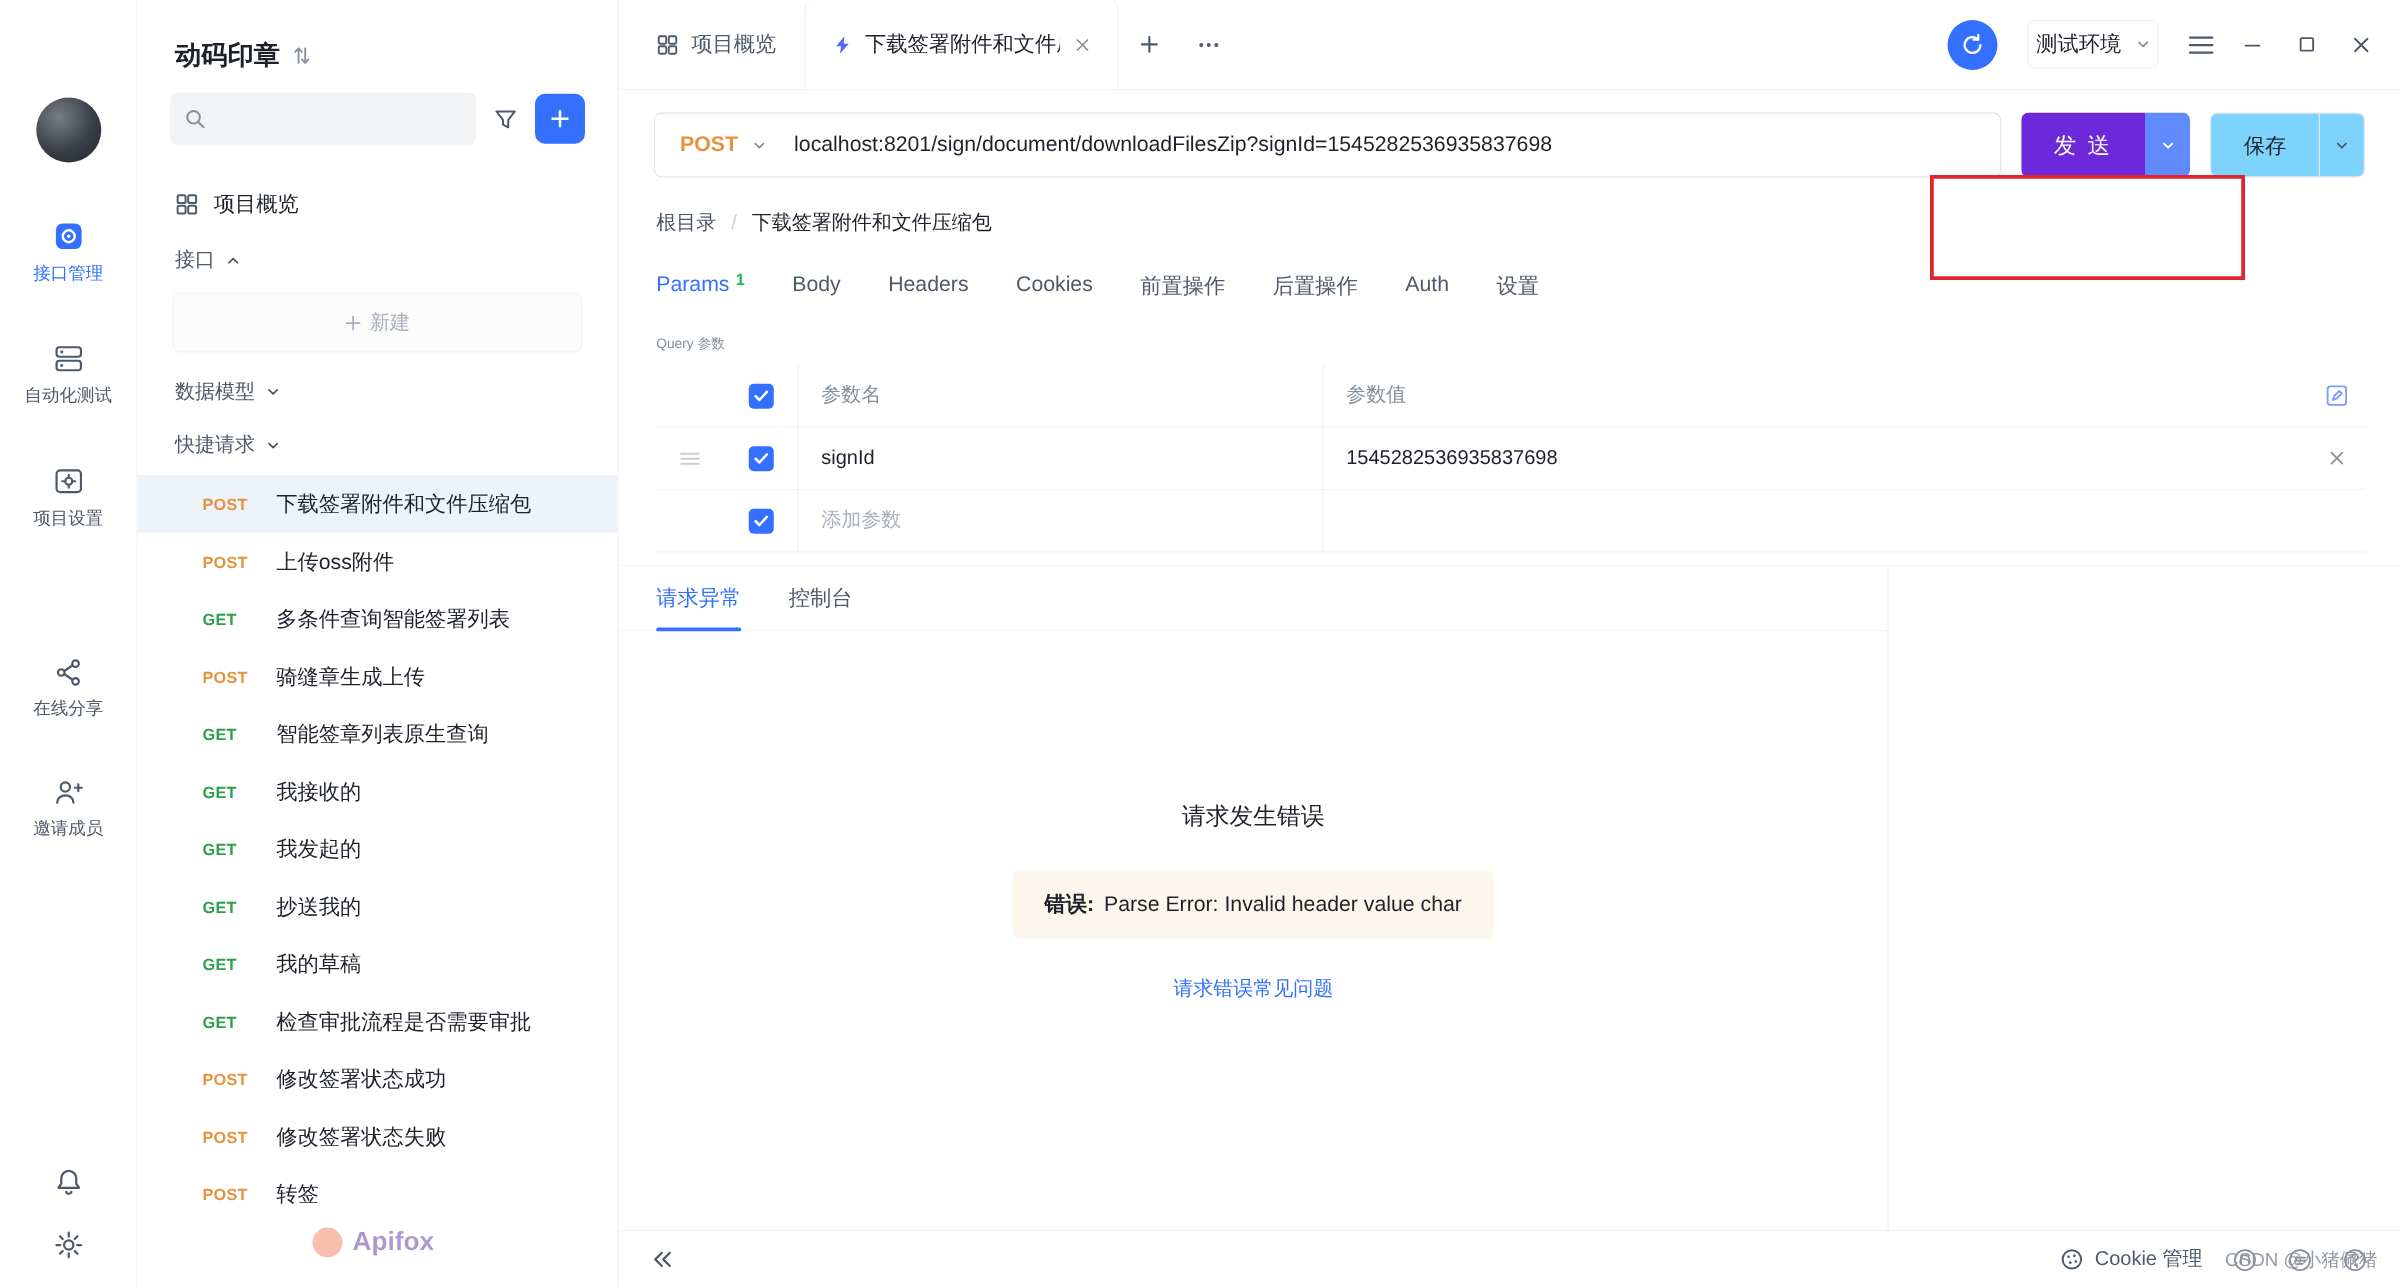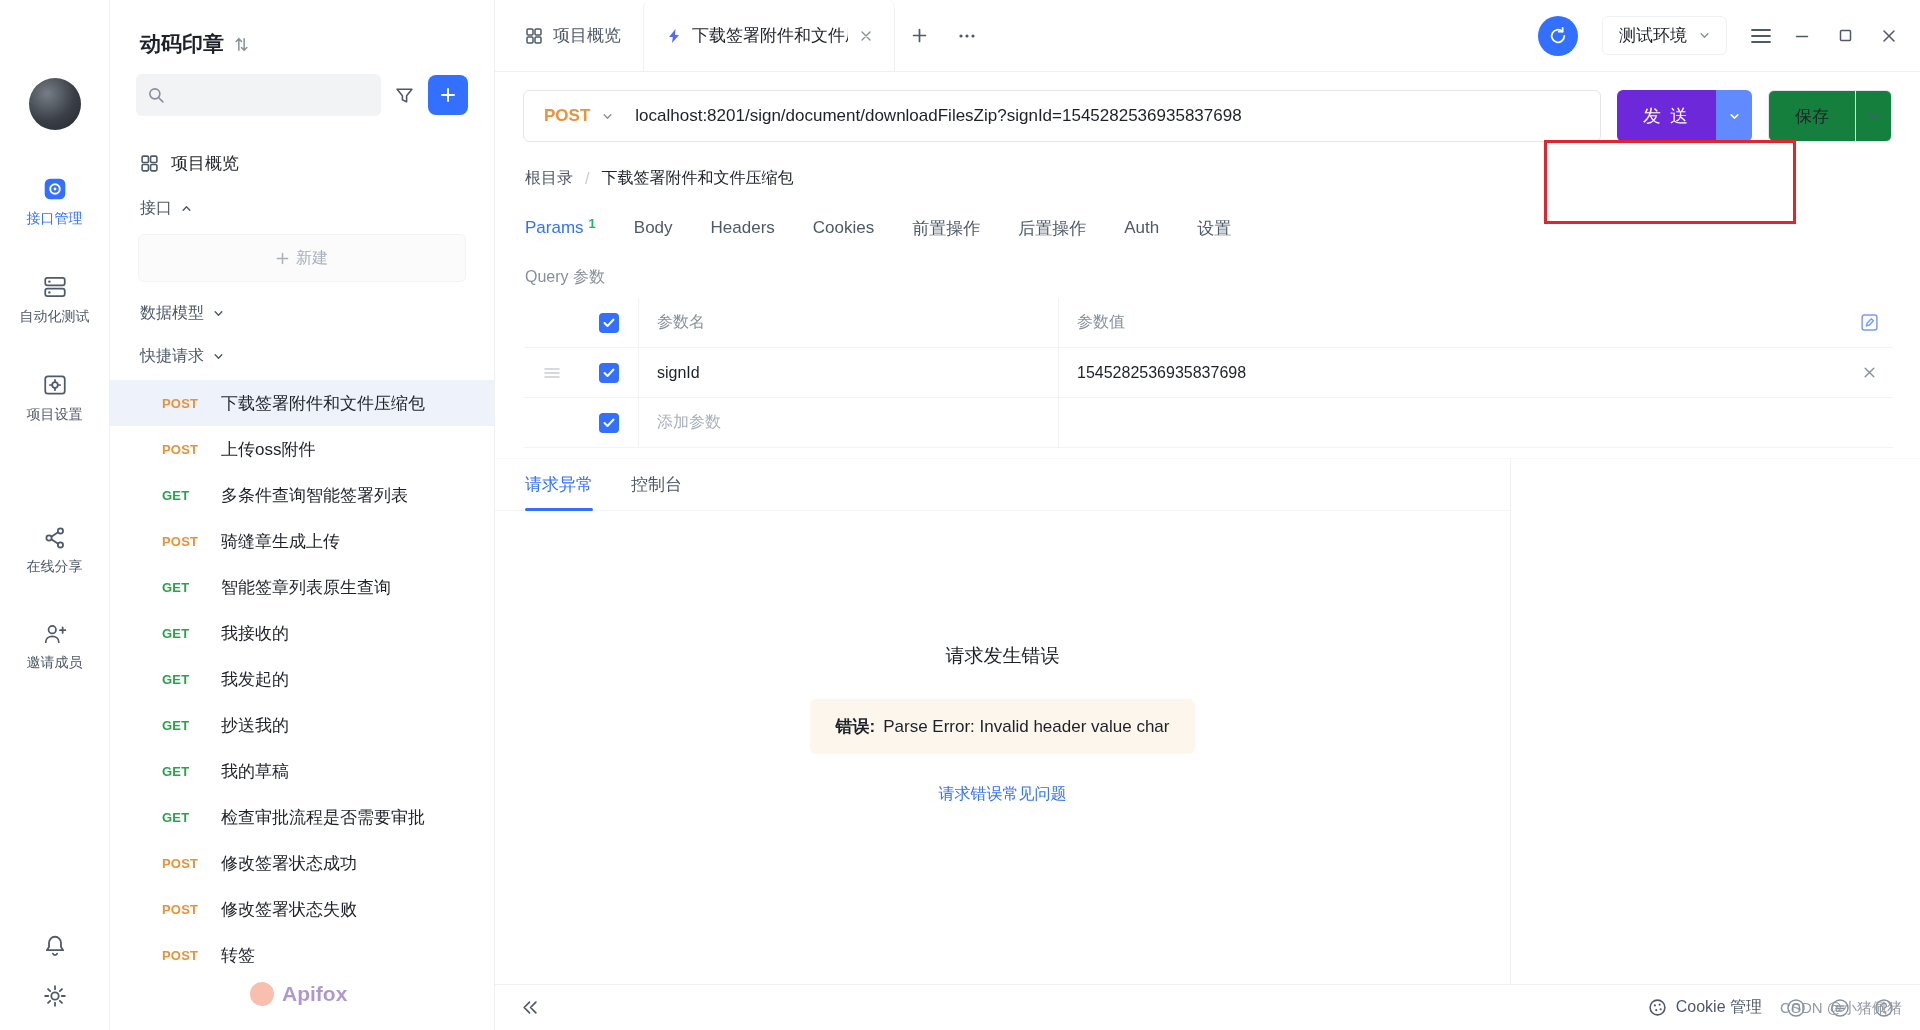--- a/index.html
+++ b/index.html
@@ -46,49 +46,49 @@
   .main { flex:1; min-width:0; display:flex; flex-direction:column; position:relative; background:#fff; }
 
   .tabbar { height:72px; flex:0 0 72px; display:flex; align-items:stretch; border-bottom:1px solid #eef0f2; padding-left:8px; }
   .tab { display:flex; align-items:center; gap:10px; padding:0 22px; font-size:17px; color:#4e5969; cursor:pointer; }
   .tab.active { color:#1d2129; background:#fff; border-left:1px solid #eef0f2; border-right:1px solid #eef0f2; border-top-left-radius:8px; border-top-right-radius:8px; max-width:252px; }
   .tab.active .tab-label { max-width:168px; white-space:nowrap; overflow:hidden; }
   .tab-close { color:#86909c; margin-left:2px; cursor:pointer; }
   .tab-add, .tab-more { display:flex; align-items:center; justify-content:center; width:48px; color:#4e5969; cursor:pointer; }
   .tabbar-right { margin-left:auto; display:flex; align-items:center; gap:24px; padding-right:24px; }
   .sync-btn { width:40px; height:40px; border-radius:50%; background:#3370ff; display:flex; align-items:center; justify-content:center; cursor:pointer; }
-  .env-select { display:flex; align-items:center; gap:12px; font-size:17px; color:#1d2129; padding:7px 16px; border:1px solid #f0f1f3; border-radius:6px; cursor:pointer; }
+  .env-select { display:flex; align-items:center; gap:12px; font-size:17px; color:#1d2129; padding:7px 6px; border:1px solid #f0f1f3; border-radius:6px; cursor:pointer; }
   .env-select .chev { color:#86909c; }
   .menu-btn { cursor:pointer; color:#4e5969; }
   .win-controls { display:flex; align-items:center; gap:30px; color:#4e5969; }
   .win-controls > div { cursor:pointer; }
 
   .request-row { display:flex; align-items:center; gap:16px; padding:18px 28px 16px; }
   .url-group { flex:1; display:flex; align-items:center; height:52px; border:1px solid #e5e6eb; border-radius:6px; overflow:hidden; min-width:0; }
   .method-select { display:flex; align-items:center; gap:12px; padding:0 22px 0 20px; height:100%; font-size:17px; font-weight:700; color:#e8923c; cursor:pointer; }
   .method-select .chev { color:#86909c; }
   .url-input { flex:1; font-size:17px; color:#1d2129; white-space:nowrap; overflow:hidden; padding-right:16px; cursor:text; }
   .send-btn { display:flex; height:52px; border-radius:6px; overflow:hidden; flex:0 0 auto; }
   .send-main { background:#6d28d9; color:#fff; font-size:18px; display:flex; align-items:center; padding:0 26px; letter-spacing:2px; cursor:pointer; }
   .send-caret { background:#618aff; width:36px; display:flex; align-items:center; justify-content:center; color:#fff; cursor:pointer; }
-  .save-btn { display:flex; height:52px; border:1px solid #e5e6eb; border-radius:6px; overflow:hidden; flex:0 0 auto; background:#15803d; }
+  .save-btn { display:flex; height:52px; border:1px solid #e5e6eb; border-radius:6px; overflow:hidden; flex:0 0 auto; background:#7dd3fc; }
   .save-main { padding:0 26px; display:flex; align-items:center; font-size:17px; color:#1d2129; cursor:pointer; }
   .save-caret { width:36px; border-left:1px solid #e5e6eb; display:flex; align-items:center; justify-content:center; color:#4e5969; cursor:pointer; }
 
   .breadcrumb { padding:10px 30px 14px; font-size:16px; display:flex; align-items:center; gap:12px; }
   .breadcrumb .root { color:#4e5969; cursor:pointer; }
   .breadcrumb .sep { color:#c9cdd4; }
   .breadcrumb .current { color:#1d2129; }
 
   .req-tabs { display:flex; gap:38px; padding:0 30px; height:50px; align-items:center; font-size:17px; color:#4e5969; }
   .req-tab { display:flex; align-items:flex-start; gap:5px; cursor:pointer; }
   .req-tab.active { color:#3370ff; }
   .badge { color:#1fb85f; font-size:13px; font-weight:700; margin-top:-2px; }
 
-  .query-label { padding:14px 30px 10px; color:#86909c; font-size:16px; }
+  .query-label { padding:14px 30px 10px; color:#86909c; font-size:11px; }
 
   .param-table { margin:0 27px 0 29px; font-size:16px; }
   .pt-row { display:flex; align-items:stretch; height:50px; border-bottom:1px solid #f2f3f5; }
   .pt-row.header { color:#86909c; }
   .pt-cell { display:flex; align-items:center; }
   .col-drag { flex:0 0 56px; justify-content:center; color:#c9cdd4; cursor:grab; }
   .col-check { flex:0 0 58px; justify-content:center; }
   .col-name { flex:0 0 420px; border-left:1px solid #f2f3f5; padding-left:18px; }
   .col-value { flex:1; border-left:1px solid #f2f3f5; padding-left:18px; min-width:0; }
   .col-tail { flex:0 0 48px; justify-content:center; }

